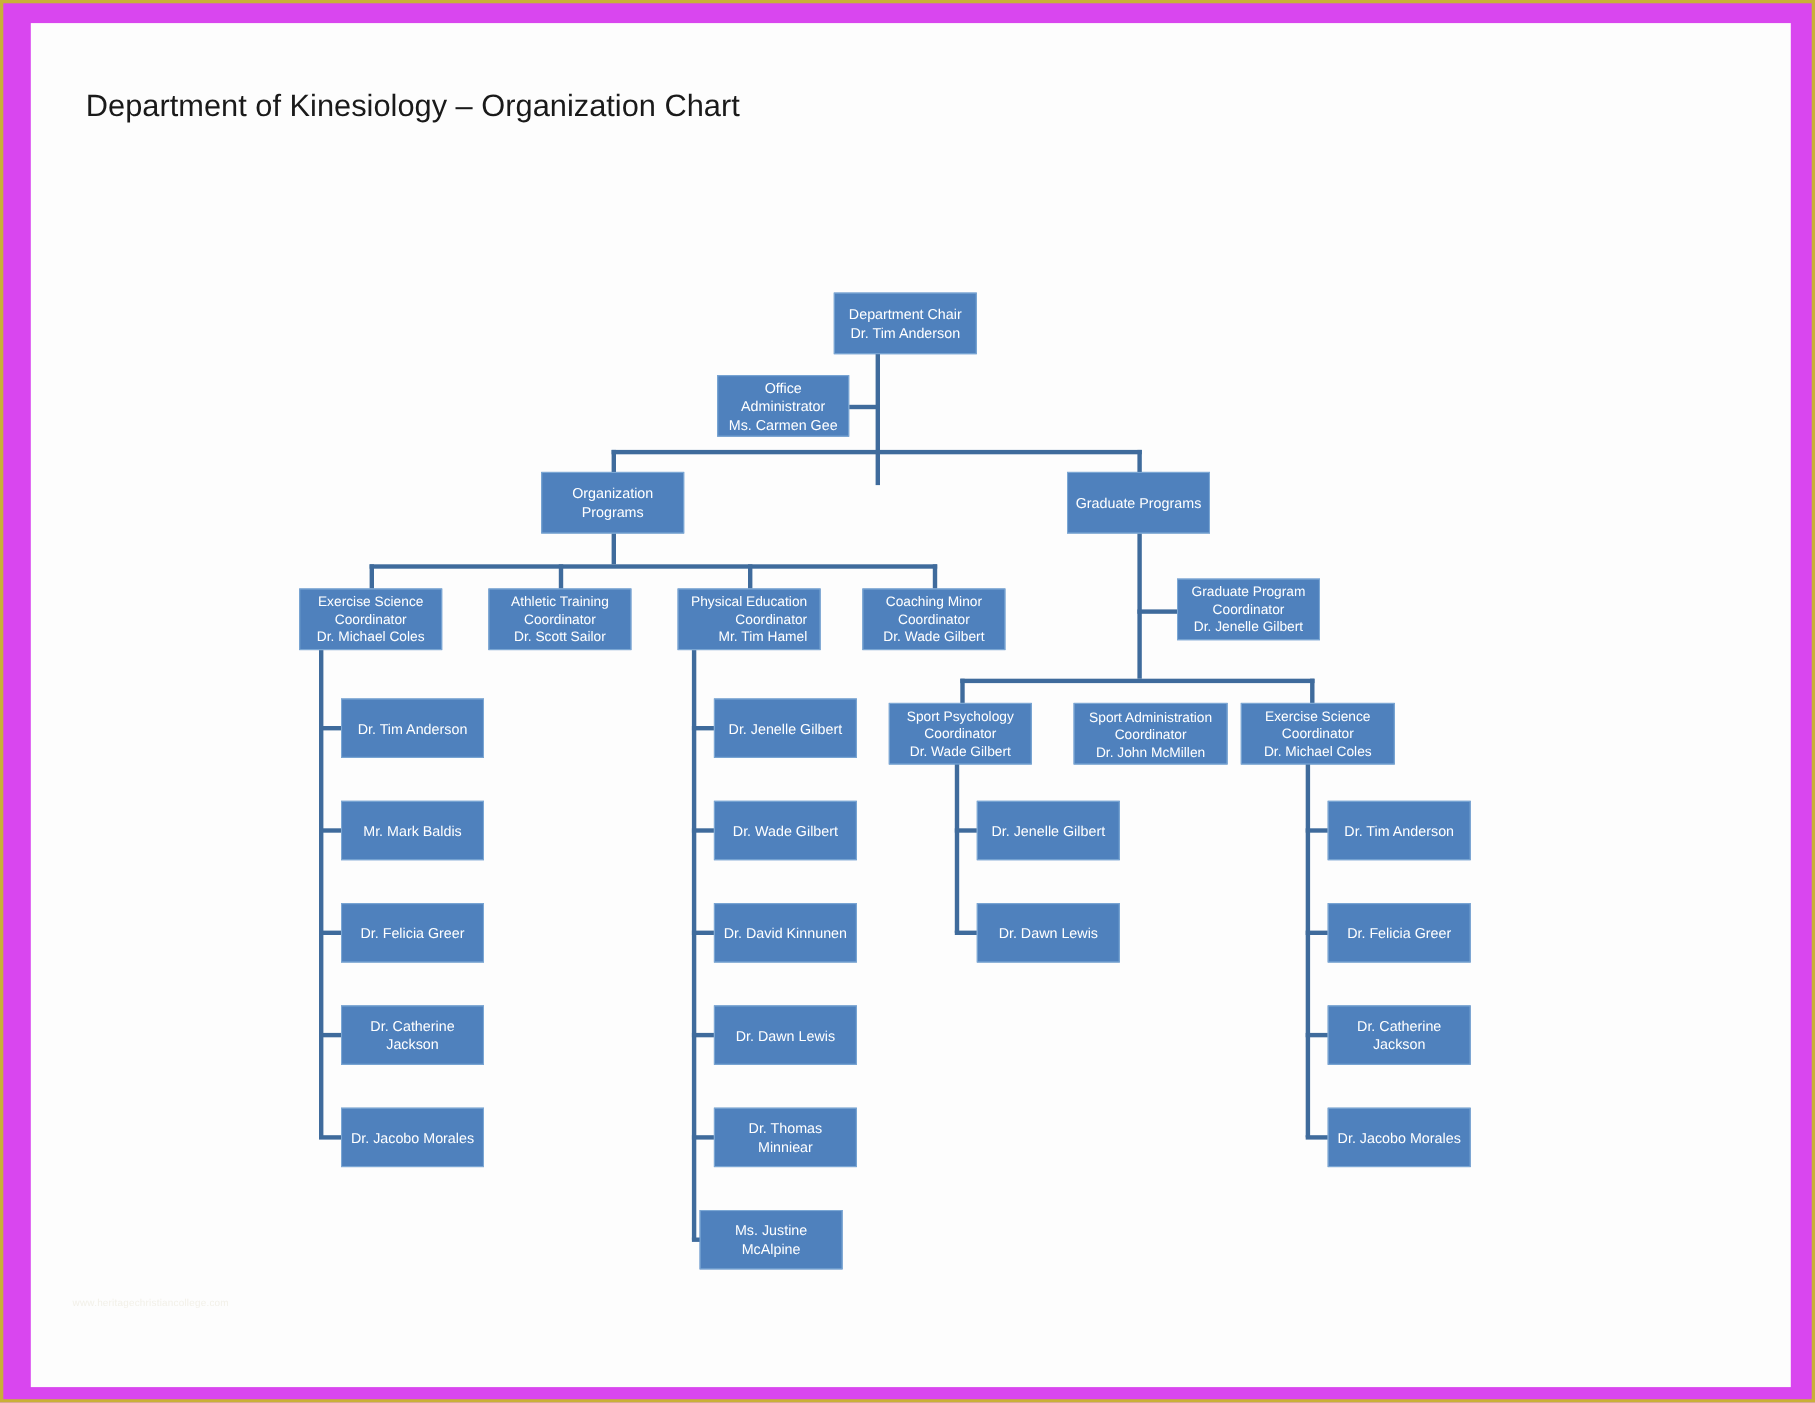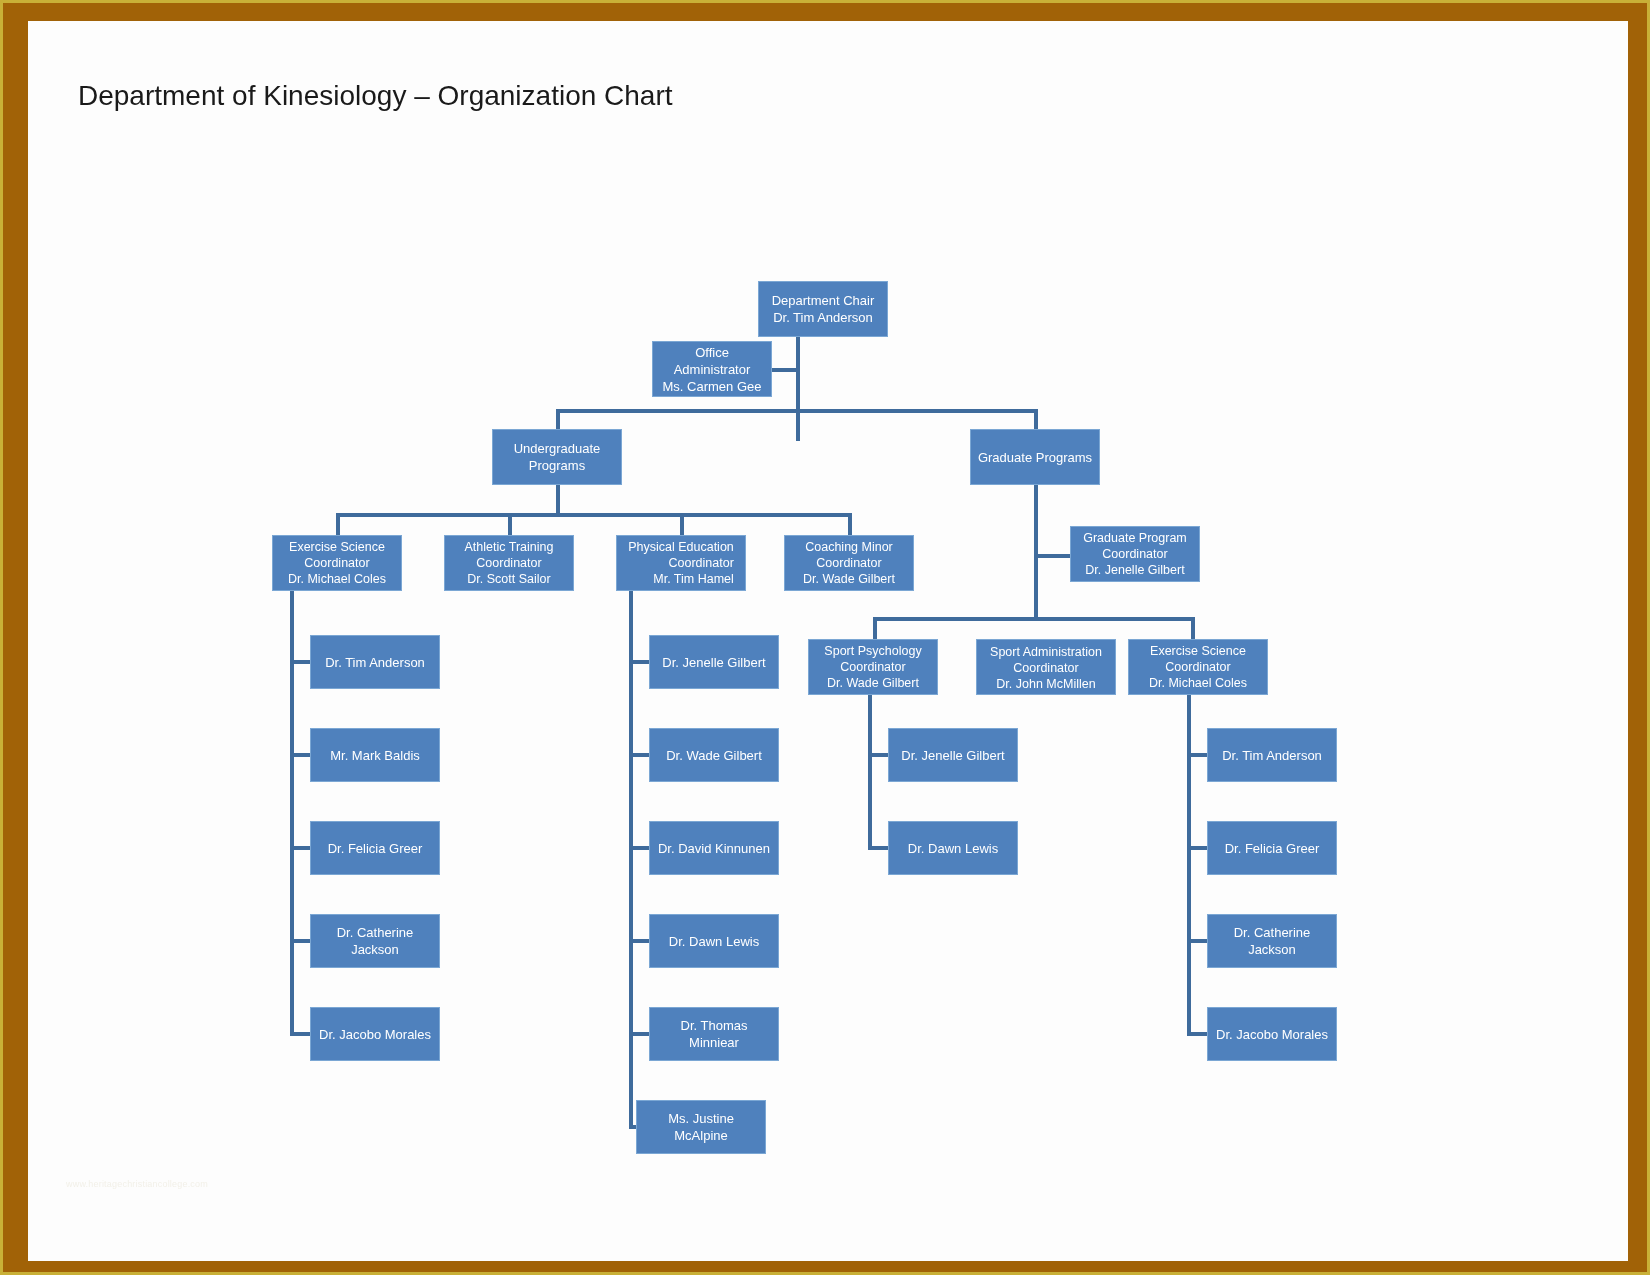--- a/index.html
+++ b/index.html
@@ -15,21 +15,21 @@
   }
 
   
   #page {
     position: absolute;
     left: 0; top: 0;
     width: 1650px;
     height: 1275px;
     box-sizing: border-box;
     border: 3px solid #c9b037;
-    background: #a16207;
+    background: #d946ef;
   }
   #canvas {
     position: absolute;
     left: 25px; top: 18px;
     width: 1600px;
     height: 1240px;
     background: #fdfdfd;
   }
 
   
@@ -147,37 +147,37 @@
         <div class="line hl" style="left: 840px; top: 732px; width: 20px;"></div>
         <div class="line hl" style="left: 840px; top: 825px; width: 20px;"></div>
         <div class="line vl" style="left: 840px; top: 663px; height: 164px;"></div>
         <div class="line hl" style="left: 1159px; top: 732px; width: 20px;"></div>
         <div class="line hl" style="left: 1159px; top: 825px; width: 20px;"></div>
         <div class="line hl" style="left: 1159px; top: 918px; width: 20px;"></div>
         <div class="line hl" style="left: 1159px; top: 1011px; width: 20px;"></div>
         <div class="line vl" style="left: 1159px; top: 663px; height: 350px;"></div>
       </div>
 
-    <div class="node" style="left:730px; top:260px; width:130px; height:56px;">
+    <div class="node" style="left:730px; top:245px; width:130px; height:56px;">
       <div>
         <div>Department Chair</div>
         <div>Dr. Tim Anderson</div>
       </div>
     </div>
 
     <div class="node" style="left:624px; top:320px; width:120px; height:56px;">
       <div>
         <div>Office Administrator</div>
         <div>Ms. Carmen Gee</div>
       </div>
     </div>
 
     <div class="node" style="left:464px; top:408px; width:130px; height:56px;">
       <div>
-        <div>Undergraduate</div>
+        <div>Organization</div>
         <div>Programs</div>
       </div>
     </div>
 
     <div class="node" style="left:942px; top:408px; width:130px; height:56px;">
       <div>
         <div>Graduate Programs</div>
       </div>
     </div>
 

